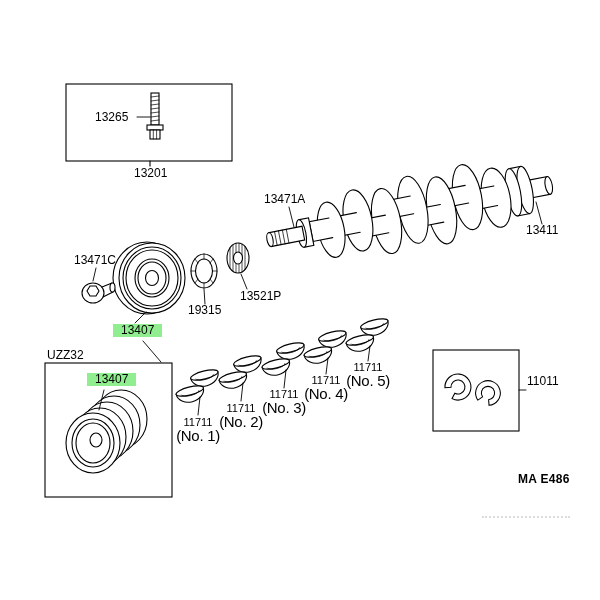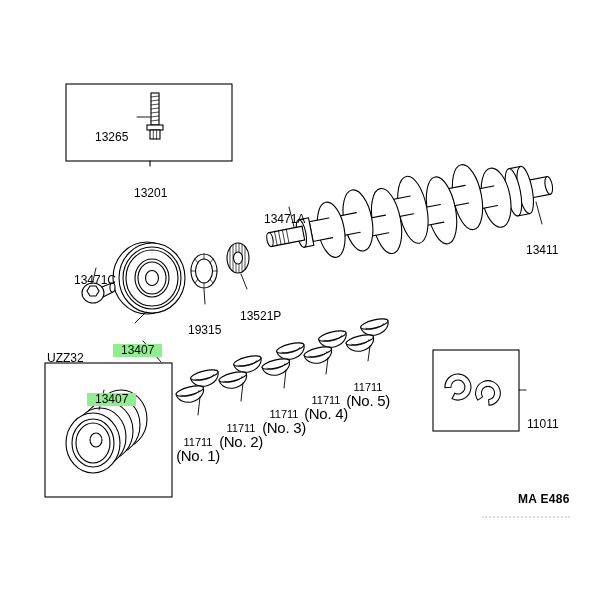--- a/index.html
+++ b/index.html
@@ -3,21 +3,21 @@
 <meta charset="utf-8">
 <style>
   html,body{margin:0;padding:0;background:var(--bg,#fff);}
   .stage{position:relative;width:600px;height:600px;background:var(--bg,#fff);
          font-family:"Liberation Sans",sans-serif;overflow:hidden;}
   .art{position:absolute;left:0;top:0;}
   .ln{fill:none;stroke:var(--line,#000);stroke-width:1.1;stroke-linecap:round;}
   .thin{stroke-width:0.7;}
   .leader{stroke-width:0.9;}
   .wf{fill:#fff;}
-  .label{position:absolute;font-size:12px;line-height:1.1;color:var(--line,#000);white-space:nowrap;margin-top:20px;}
+  .label{position:absolute;font-size:12px;line-height:1.1;color:var(--line,#000);white-space:nowrap;}
   .hl{background:var(--hl,#90ee90);padding:0 8px;}
   .bearing{text-align:center;font-size:11px;width:46px;white-space:normal;}
   .bearing .sub{display:block;font-size:15px;letter-spacing:-0.3px;}
   .code{font-weight:bold;letter-spacing:0.3px;text-align:right;}
   .watermark{position:absolute;left:482px;top:516px;width:88px;border-top:2px dotted #dcdcdc;}
 </style>
 </head>
 <body>
 
 <div class="stage">
@@ -181,23 +181,23 @@
   </svg>
 
   <div class="label" style="left:95px;top:111px">13265</div>
   <div class="label" style="left:134px;top:167px">13201</div>
   <div class="label" style="left:264px;top:193px">13471A</div>
   <div class="label" style="left:526px;top:224px">13411</div>
   <div class="label" style="left:74px;top:254px">13471C</div>
   <div class="label hl" style="left:113px;top:324px">13407</div>
   <div class="label" style="left:188px;top:304px">19315</div>
   <div class="label" style="left:240px;top:290px">13521P</div>
-  <div class="label" style="left:47px;top:332px">UZZ32</div>
+  <div class="label" style="left:47px;top:349px">UZZ32</div>
   <div class="label hl" style="left:87px;top:373px">13407</div>
-  <div class="label" style="left:527px;top:398px">11011</div>
+  <div class="label" style="left:527px;top:375px">11011</div>
 
   <div class="label bearing" style="left:175px;top:416px">
     <span>11711</span>
     <span class="sub">(No. 1)</span>
   </div>
   <div class="label bearing" style="left:218px;top:402px">
     <span>11711</span>
     <span class="sub">(No. 2)</span>
   </div>
   <div class="label bearing" style="left:261px;top:388px">

